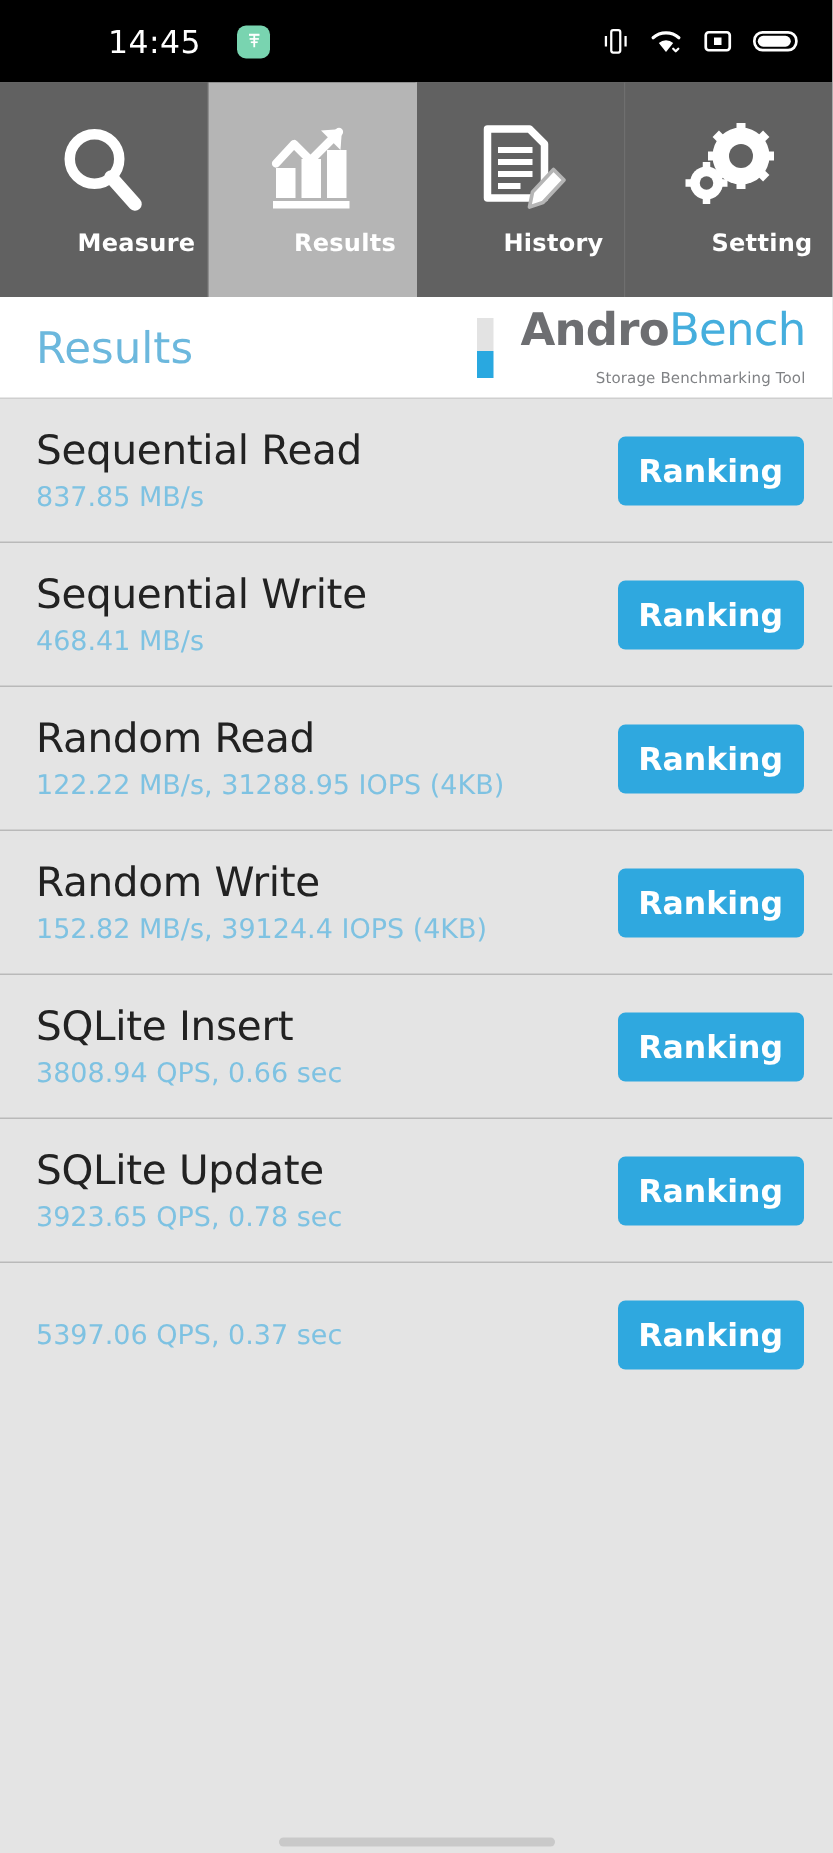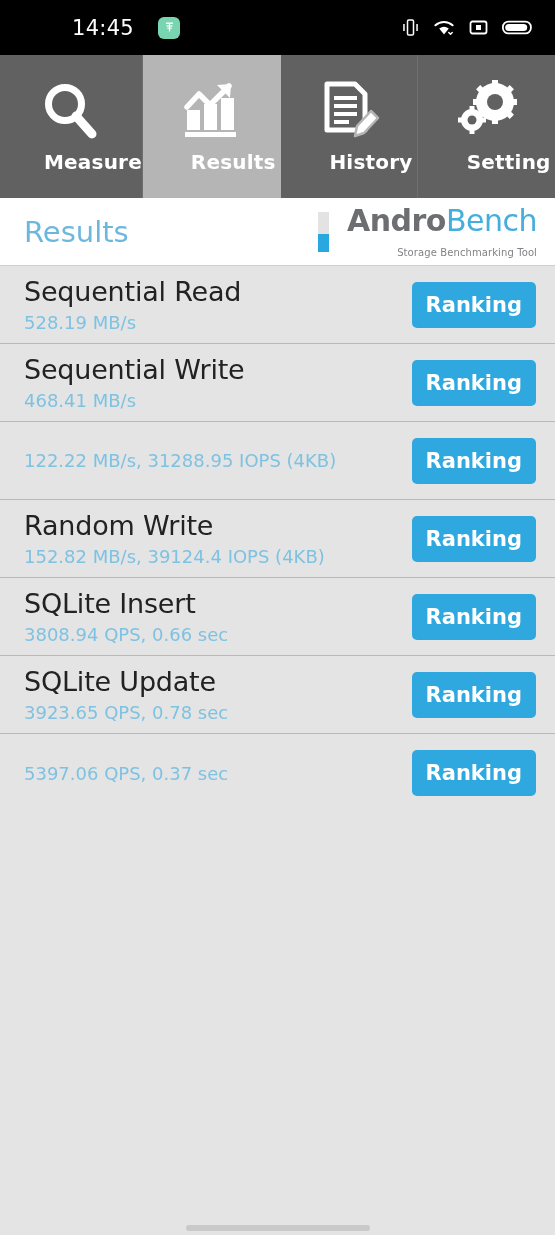--- a/index.html
+++ b/index.html
@@ -35,21 +35,21 @@
   .tab {
     flex:1 1 0; position:relative;
     display:flex; flex-direction:column; align-items:center; justify-content:center;
     background:#616161;
     border-right:1px solid #6f6f6f;
   }
   .tab:last-child { border-right:none; }
   .tab.active { background:#B5B5B5; border-right-color:#B5B5B5; }
   .tab-icon { height:62px; display:flex; align-items:flex-end; justify-content:center; margin-bottom:8px; }
   .tab-label {
-    color:#FFFFFF; font-size:20px; font-weight:bold;
+    color:#FFFFFF; font-size:16px; font-weight:bold;
     font-family:"DejaVu Sans", sans-serif; letter-spacing:.2px;margin-left:44px;
   }
 
   
   .pagehead {
     position:absolute; top:198px; left:0; width:555px; height:68px;
     background:#FFFFFF;
     display:flex; align-items:center; justify-content:space-between;
     padding:0 18px 0 24px;
     border-bottom:1px solid #CFCFCF;
@@ -68,21 +68,21 @@
   .logo-bench { color:#45AEDD; font-weight:normal; }
   .logo-sub {
     align-self:flex-end;
     font-size:10px; color:#808285; margin-top:12px;
     font-family:"DejaVu Sans", sans-serif; letter-spacing:.1px;
   }
 
   
   .list { position:absolute; top:266px; left:0; width:555px; background:#E4E4E4; }
   .row {
-    position:relative; height:78px; width:555px;
+    position:relative; height:96px; width:555px;
     display:flex; align-items:center; justify-content:space-between;
     padding:0 19px 0 24px;
     border-bottom:1px solid #B9B9B9;
   }
   .row:last-child { border-bottom:none; }
   .row-texts { display:flex; flex-direction:column; gap:5px; }
   .row-title {
     font-size:27px; color:#222222;
     font-family:"DejaVu Sans", sans-serif; letter-spacing:-.2px;
   }
@@ -228,35 +228,36 @@
         <span class="logo-sub">Storage Benchmarking Tool</span>
       </span>
     </div>
   </div>
 
   <div class="list">
 
     <div class="row">
       <div class="row-texts">
         <span class="row-title">Sequential Read</span>
-        <span class="row-value">528.19 MB/s</span>
+        <span class="row-value">837.85 MB/s</span>
       </div>
       <button class="rank-btn">Ranking</button>
     </div>
 
     <div class="row">
       <div class="row-texts">
         <span class="row-title">Sequential Write</span>
         <span class="row-value">468.41 MB/s</span>
       </div>
       <button class="rank-btn">Ranking</button>
     </div>
 
     <div class="row">
       <div class="row-texts">
+        <span class="row-title">Random Read</span>
         <span class="row-value">122.22 MB/s, 31288.95 IOPS (4KB)</span>
       </div>
       <button class="rank-btn">Ranking</button>
     </div>
 
     <div class="row">
       <div class="row-texts">
         <span class="row-title">Random Write</span>
         <span class="row-value">152.82 MB/s, 39124.4 IOPS (4KB)</span>
       </div>

